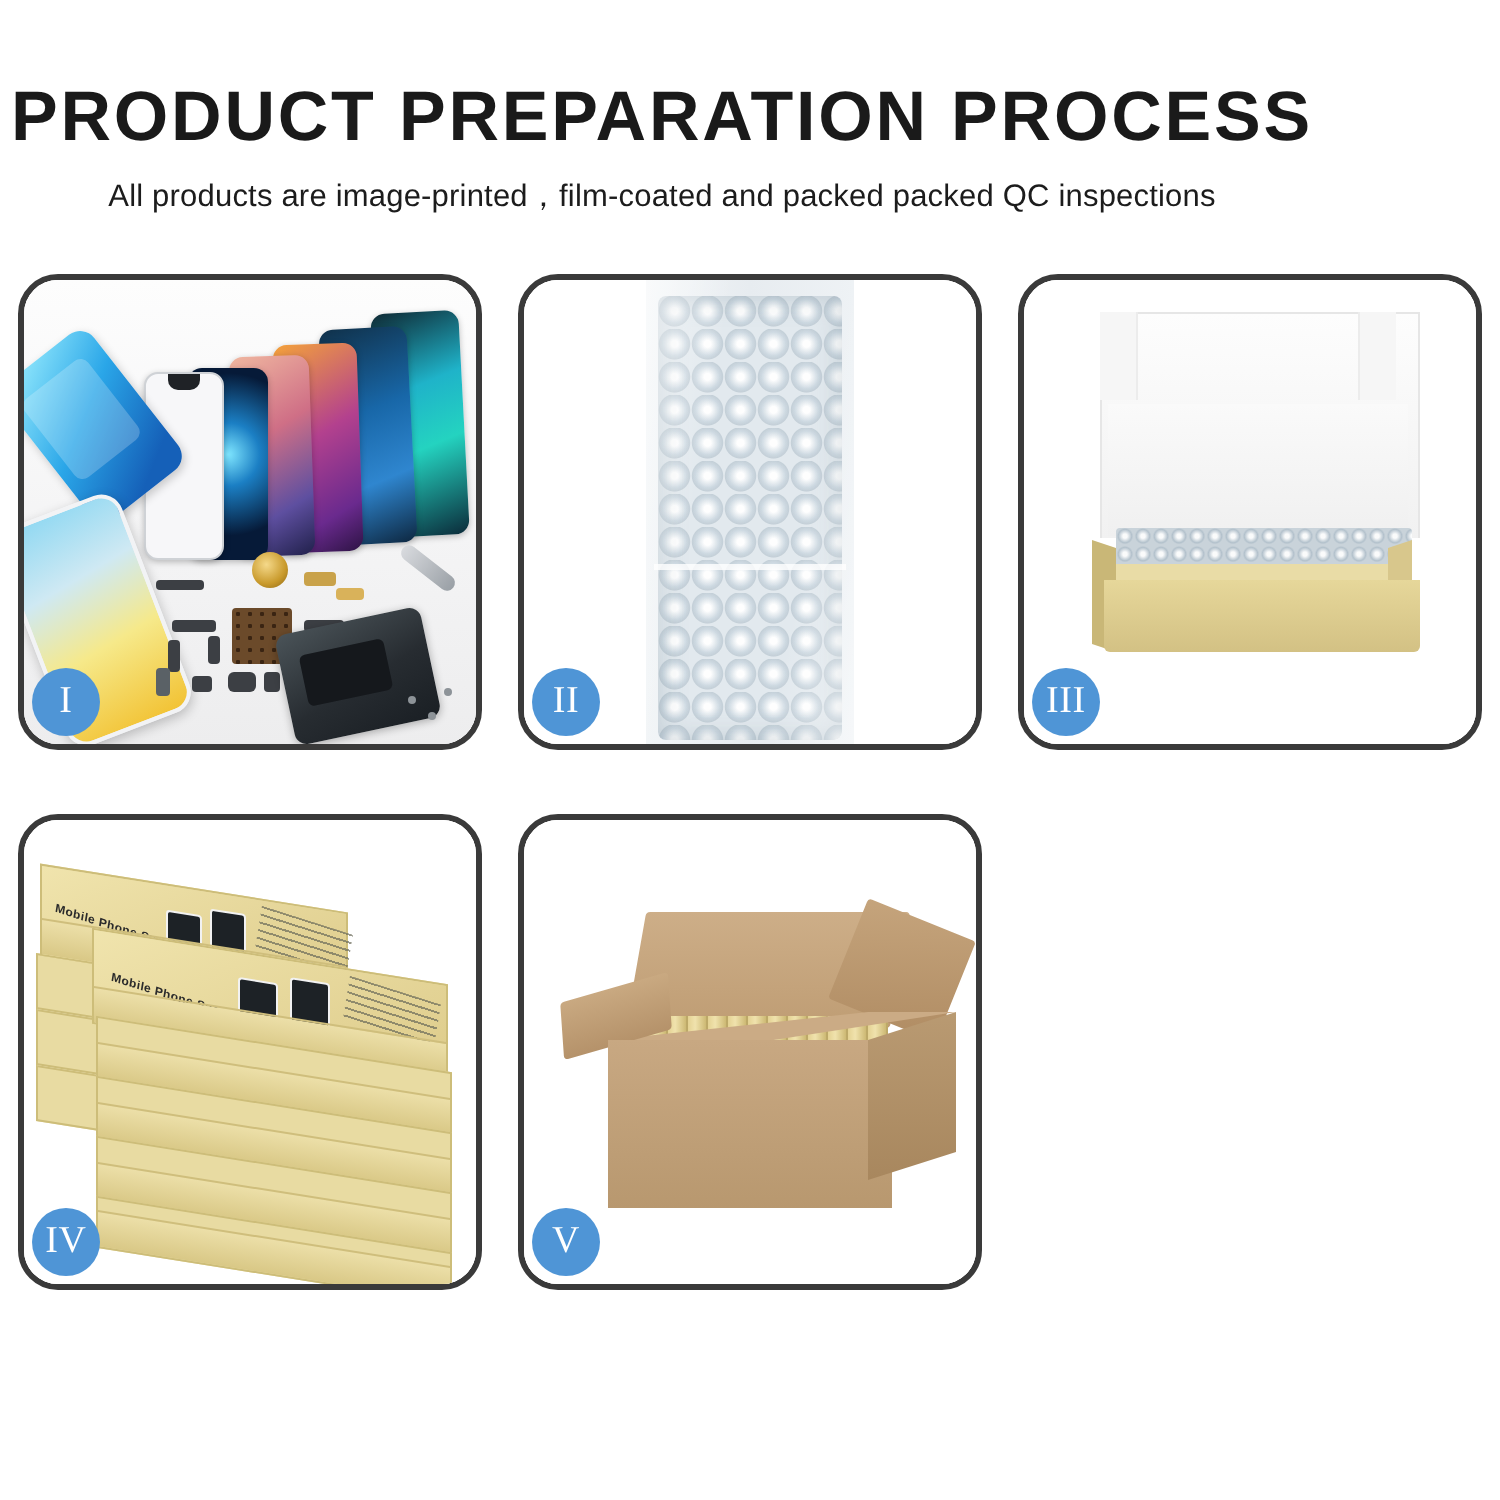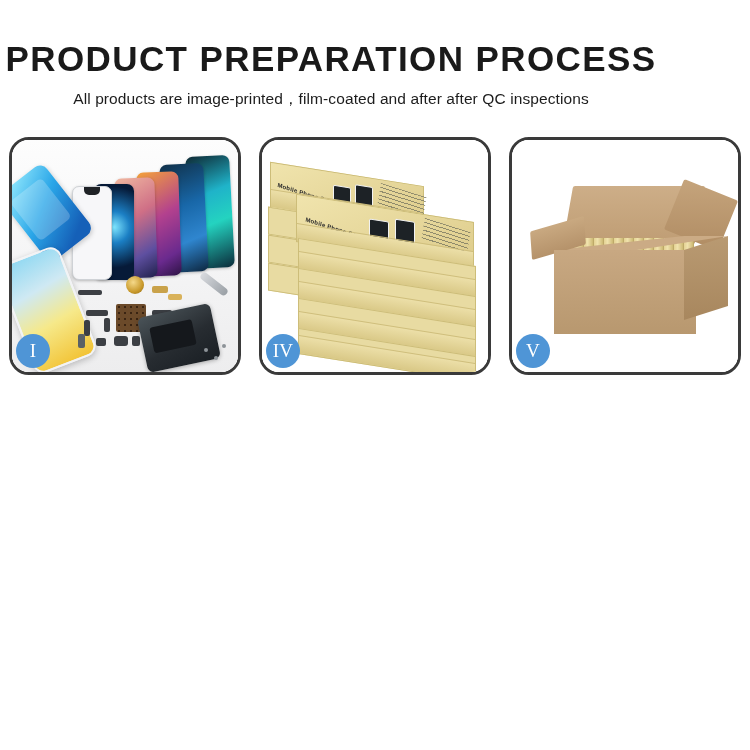--- a/index.html
+++ b/index.html
@@ -191,21 +191,21 @@
       background:linear-gradient(110deg,rgba(255,255,255,.75),rgba(240,240,240,.2));
       transform:rotate(-14deg);border-radius:3px;}
 </style>
 </head>
 <body>
 
 <div class="page">
 
   <div class="header">
     <div class="title">PRODUCT PREPARATION PROCESS</div>
-    <div class="subtitle">All products are image-printed，film-coated and after after QC inspections</div>
+    <div class="subtitle">All products are image-printed，film-coated and packed packed QC inspections</div>
   </div>
 
   <div class="grid">
 
     <div class="panel">
       <div class="panel-inner">
         <div class="p1">
           <div class="phone-fan">
             <div class="pf pf1"></div>
               <div class="pf pf2"></div>
@@ -235,21 +235,48 @@
             <div class="tool"></div>
             <div class="screw" style="right:14px;bottom:6px;"></div>
             <div class="screw" style="right:24px;bottom:14px;"></div>
             <div class="screw" style="right:6px;bottom:18px;"></div>
           </div>
         </div>
       </div>
       <div class="badge">I</div>
     </div>
 
-
+    <div class="panel">
+      <div class="panel-inner">
+        <div class="p2">
+          <div class="wrapstrip"></div>
+          <div class="bubbles"></div>
+          <div class="wrapseam"></div>
+          <div class="wrapsheen"></div>
+        </div>
+      </div>
+      <div class="badge">II</div>
+    </div>
+
+    <div class="panel">
+      <div class="panel-inner">
+        <div class="p3">
+          <div class="b3lid"></div>
+          <div class="b3lidflapL"></div>
+          <div class="b3lidflapR"></div>
+          <div class="b3foam"></div>
+          <div class="b3bub"></div>
+          <div class="b3top"></div>
+          <div class="b3sideL"></div>
+          <div class="b3sideR"></div>
+          <div class="b3front"></div>
+        </div>
+      </div>
+      <div class="badge">III</div>
+    </div>
 
     <div class="panel">
       <div class="panel-inner">
         <div class="p4">
           <div class="stack">
 
             <div class="sbox" style="left:4px;top:56px;width:118px;height:26px;transform:skewY(9deg);"></div>
             <div class="sbox" style="left:4px;top:84px;width:118px;height:26px;transform:skewY(9deg);"></div>
             <div class="sbox" style="left:4px;top:112px;width:118px;height:26px;transform:skewY(9deg);"></div>
 

